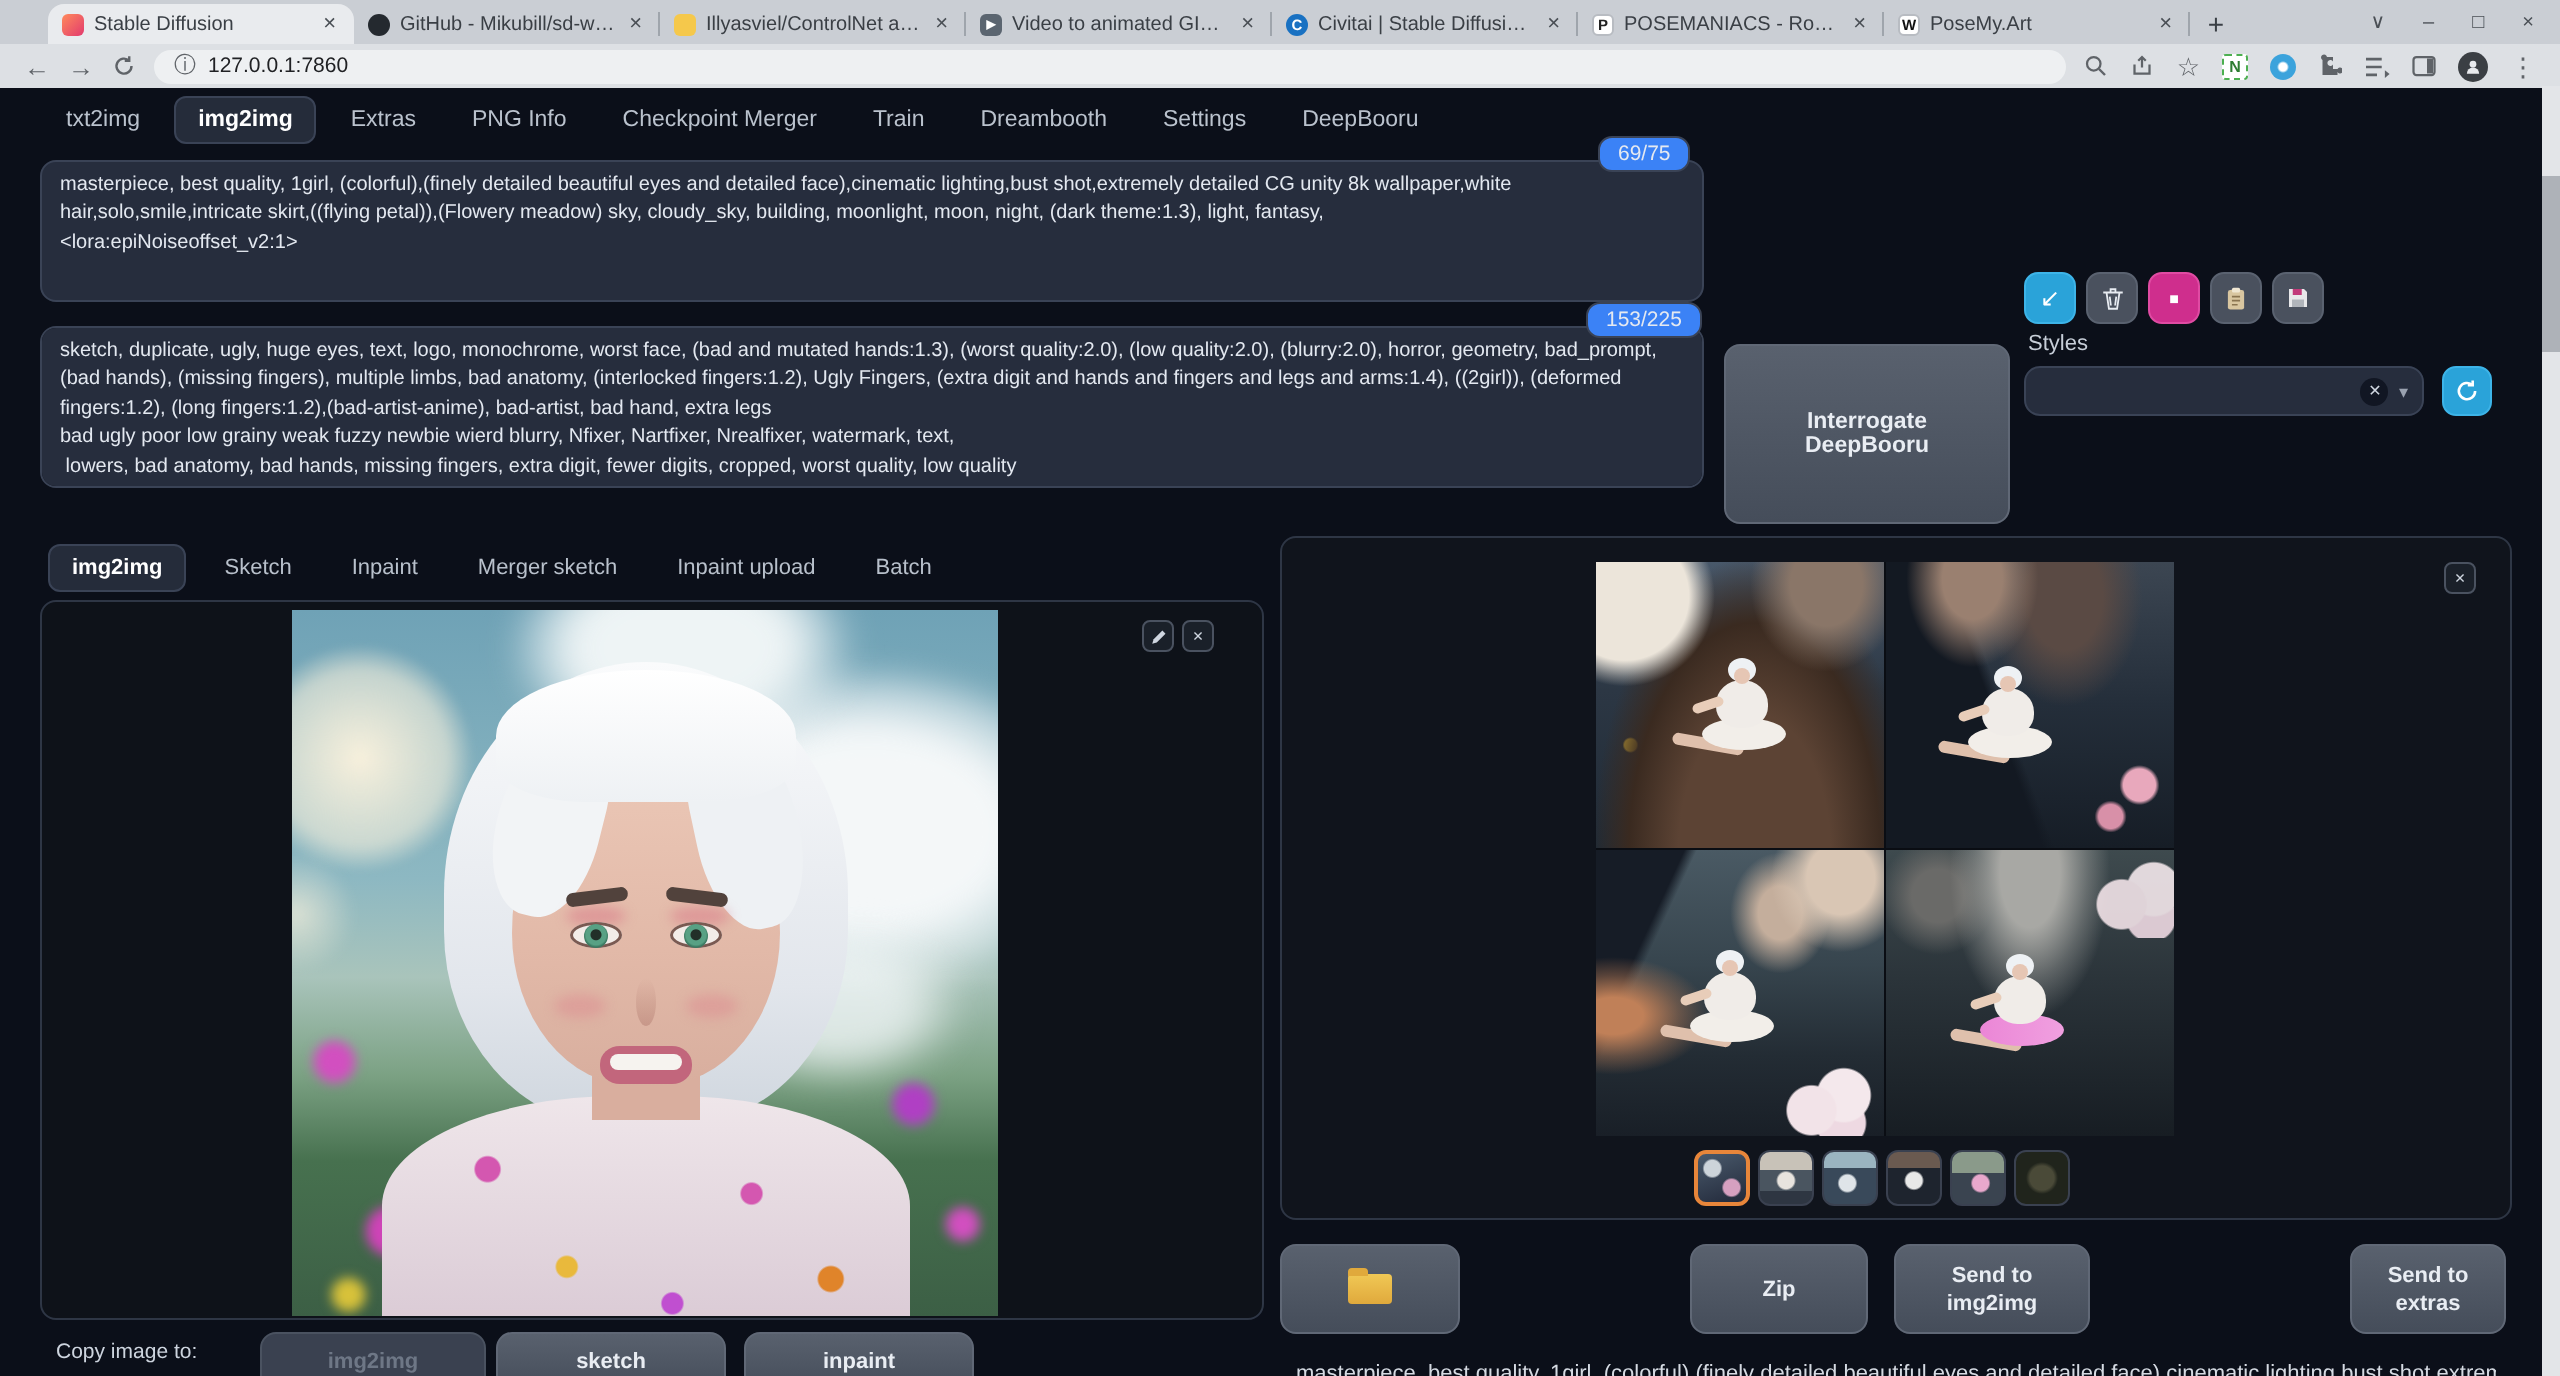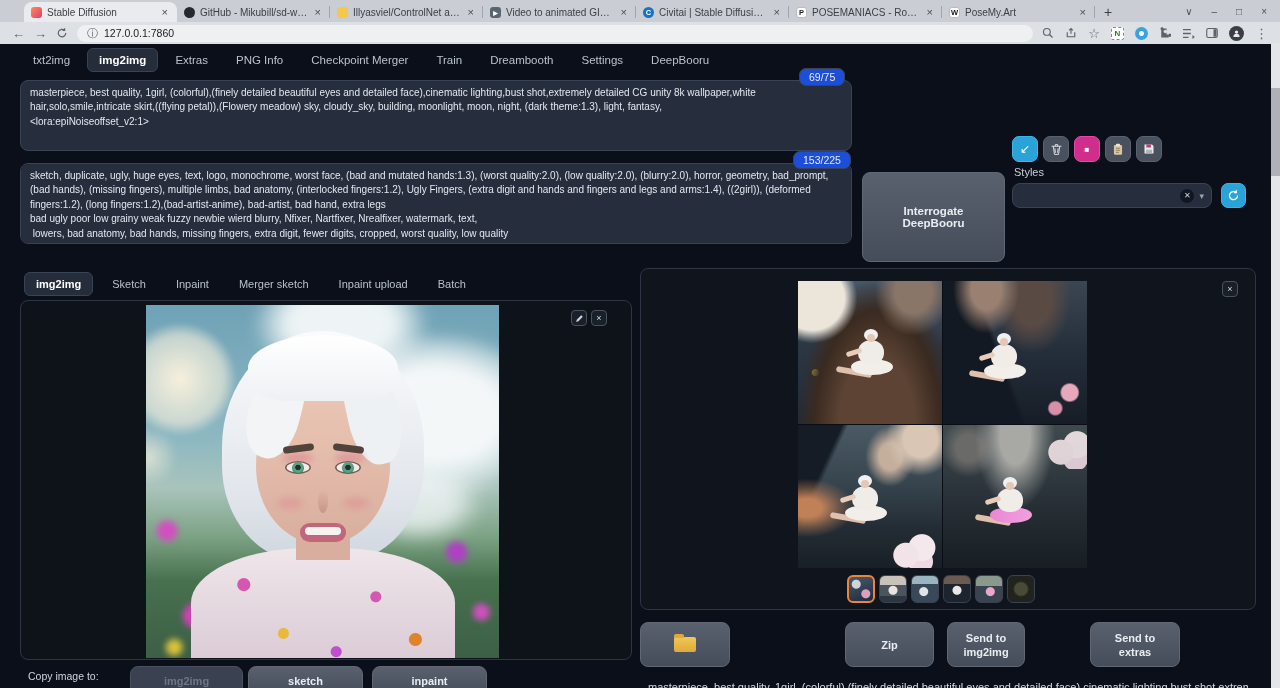--- a/index.html
+++ b/index.html
@@ -35,21 +35,21 @@
 
   
   #app { position:absolute; top:44px; left:0; right:0; height:644px; color:#dfe4ec; }
   #main-tabs { position:absolute; top:4px; left:22px; display:flex; gap:6px; font-size:11.5px; color:#bac2cd; align-items:center; }
   .mtab { padding:5px 11px; cursor:pointer; }
   .mtab.active { background:#252c3a; border:1px solid #3a4356; border-radius:6px; color:#fff; font-weight:bold; }
 
   .ta { position:absolute; background:#262d3d; border:1px solid #3a4356; border-radius:8px; color:#e3e8f0; font-size:10px; line-height:14.4px; padding:5px 9px; resize:none; font-family:"Liberation Sans",sans-serif; outline:none; }
   #ta-prompt { left:20px; top:36px; width:832px; height:71px; }
   #ta-neg { left:20px; top:119px; width:832px; height:81px; }
-  .counter { position:absolute; background:#1d4ed8; border:1px solid #3a4356; border-radius:7px; padding:2px 9px; font-size:10.5px; color:#e5e9f0; z-index:3; }
+  .counter { position:absolute; background:#3b82f6; border:1px solid #3a4356; border-radius:7px; padding:2px 9px; font-size:10.5px; color:#e5e9f0; z-index:3; }
   #counter1 { left:799px; top:24px; }
   #counter2 { left:793px; top:107px; }
 
   .graybtn { position:absolute; background:linear-gradient(180deg,#59616e,#454d5a); border:1px solid #606876; border-radius:8px; color:#e9edf3; font-size:11.5px; font-weight:bold; display:flex; align-items:center; justify-content:center; text-align:center; cursor:pointer; }
   #btn-clip { left:862px; top:31px; width:143px; height:88px; }
   #btn-db { left:862px; top:128px; width:143px; height:90px; padding:0 30px; }
   #btn-generate { position:absolute; left:1012px; top:34px; width:235px; height:50px; background:linear-gradient(180deg,#f08a2e,#e8721e); border:1px solid #f49a4a; border-radius:8px; color:#fff; font-weight:bold; font-size:12.5px; display:flex; align-items:center; justify-content:center; cursor:pointer; }
 
   .toolbtn { position:absolute; top:92px; width:26px; height:26px; border-radius:7px; background:#4a515e; border:1px solid #5a6270; display:flex; align-items:center; justify-content:center; cursor:pointer; color:#fff; font-size:12px; }
   #tool-paste { left:1012px; background:#2aa3d9; border-color:#3db4e8; }
@@ -131,23 +131,23 @@
   .th2 { background:radial-gradient(circle at 50% 55%, #e8e4de 0 4px, transparent 5px),linear-gradient(180deg,#c8c2b8 0 35%,#4a5560 35% 75%,#2e3642 75%); }
   .th3 { background:radial-gradient(circle at 45% 60%, #dfe4e8 0 4px, transparent 5px),linear-gradient(180deg,#9ab4c0 0 30%,#39495a 30%); }
   .th4 { background:radial-gradient(circle at 50% 55%, #e8e8e8 0 4px, transparent 5px),linear-gradient(180deg,#6a5a50 0 30%,#1e242e 30%); }
   .th5 { background:radial-gradient(circle at 55% 60%, #e8a8cc 0 4px, transparent 5px),linear-gradient(180deg,#8a9a8a 0 40%,#3a4450 40%); }
   .th6 { background:radial-gradient(circle at 50% 50%, #4a4a38 0 6px, transparent 8px),#20241c; }
 
   .galbtn { position:absolute; top:578px; height:45px; background:linear-gradient(180deg,#59616e,#454d5a); border:1px solid #606876; border-radius:8px; color:#e9edf3; font-size:11px; font-weight:bold; display:flex; align-items:center; justify-content:center; text-align:center; cursor:pointer; line-height:14px; padding:0 14px; }
   #gb-folder { left:640px; width:90px; }
   #gb-save { left:742px; width:90px; }
   #gb-zip { left:845px; width:89px; }
-  #gb-s2i { left:947px; width:78px; }
+  #gb-s2i { left:947px; width:98px; }
   #gb-s2p { left:1049px; width:89px; }
-  #gb-s2e { left:1090px; width:90px; }
+  #gb-s2e { left:1175px; width:78px; }
   .folder-ic { position:relative; width:22px; height:15px; background:linear-gradient(180deg,#f0c855,#e0a93c); border-radius:2px; }
   .folder-ic::before { content:""; position:absolute; top:-3px; left:0; width:10px; height:4px; background:#e0a93c; border-radius:2px 2px 0 0; }
   #gal-info { position:absolute; left:648px; top:637px; width:600px; font-size:11px; color:#d6dbe3; white-space:nowrap; overflow:hidden; }
 
   
   #portrait { position:absolute; left:125px; top:4px; width:353px; height:353px; overflow:hidden; cursor:pointer;
     background:linear-gradient(180deg,#6fa2b6 0%,#8db8c2 38%,#a9c4bb 52%,#7ba183 66%,#47714f 78%,#3c5f45 100%); }
   #portrait div { position:absolute; }
   .p-bokeh1 { left:-22px; top:18px; width:112px; height:112px; border-radius:50%; background:radial-gradient(circle,#f7f0dc 0%, rgba(247,240,220,.6) 55%, transparent 72%); filter:blur(2px); }
   .p-bokeh2 { left:-28px; top:122px; width:60px; height:60px; border-radius:50%; background:radial-gradient(circle, rgba(247,240,220,.7), transparent 70%); filter:blur(3px); }

